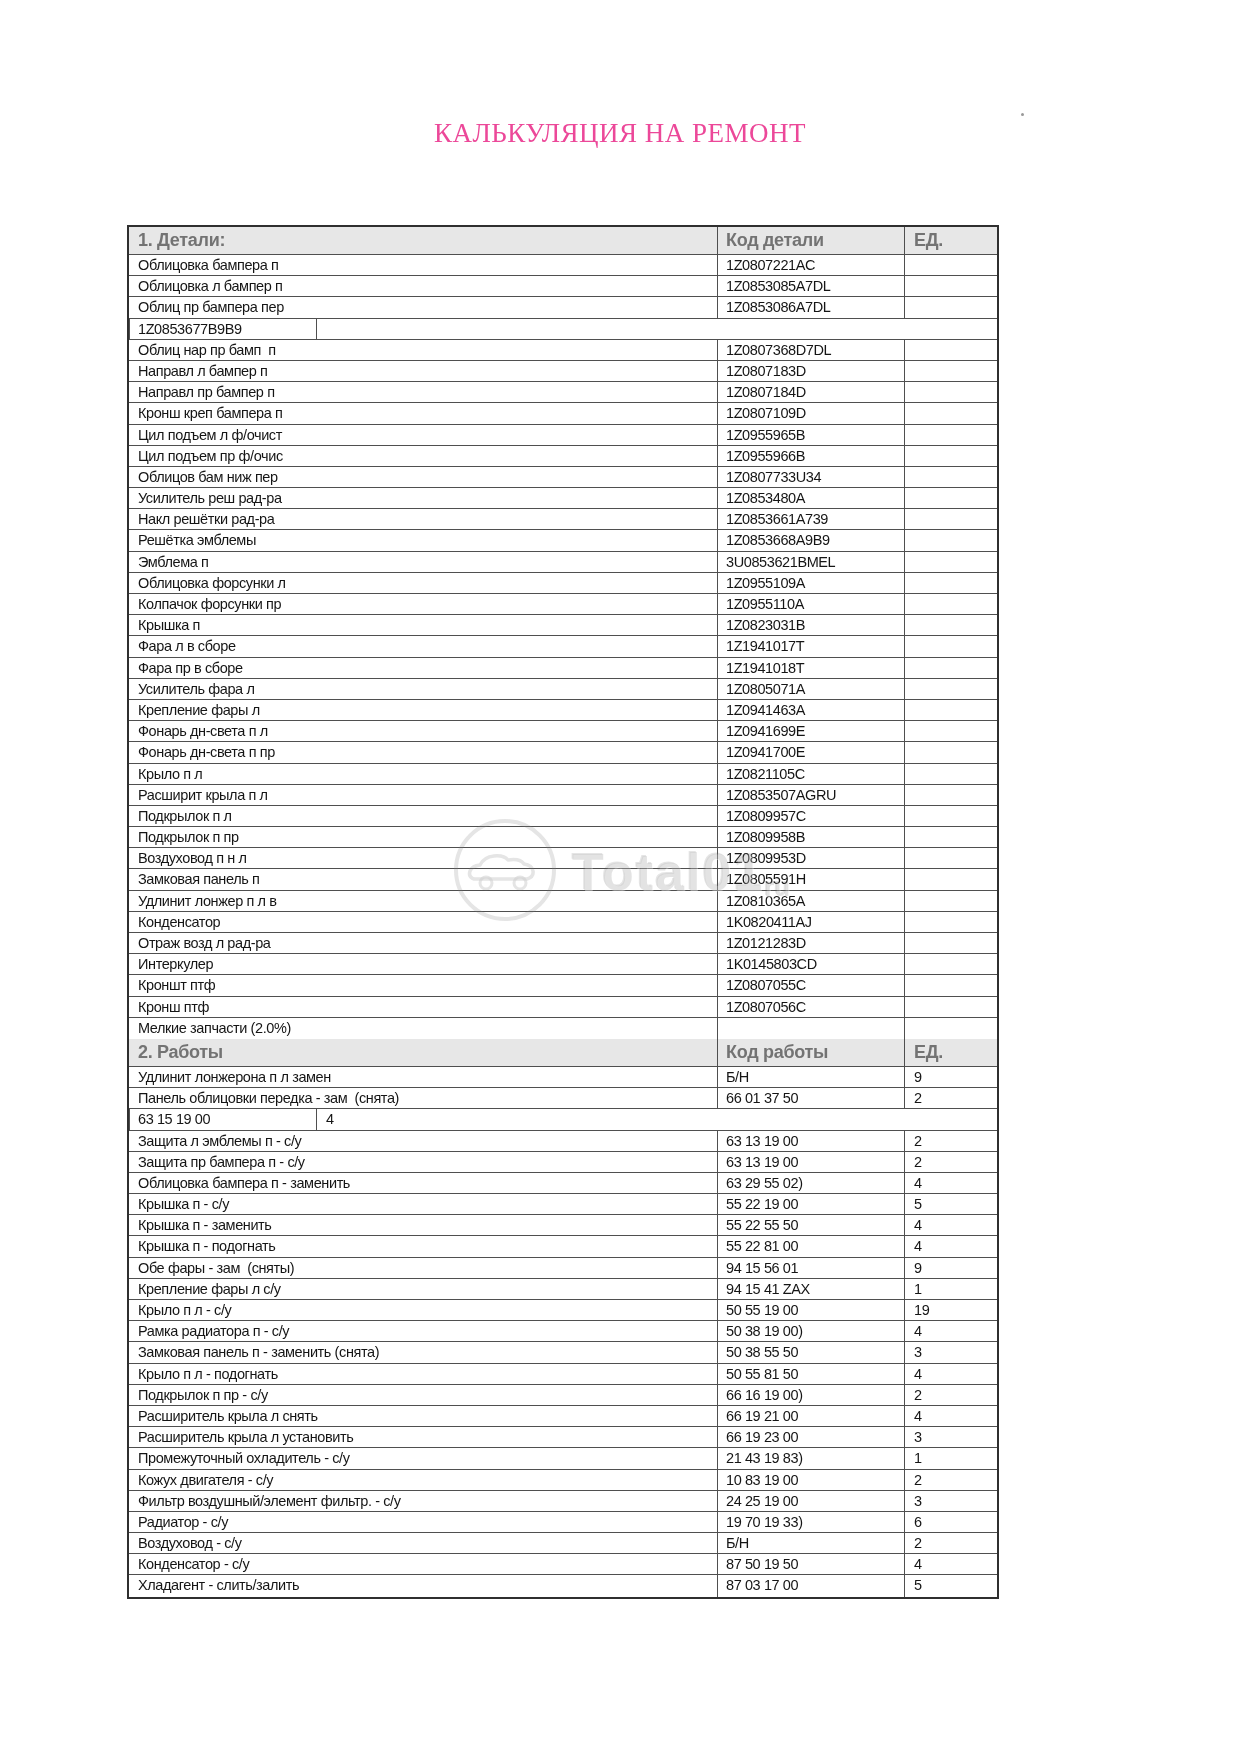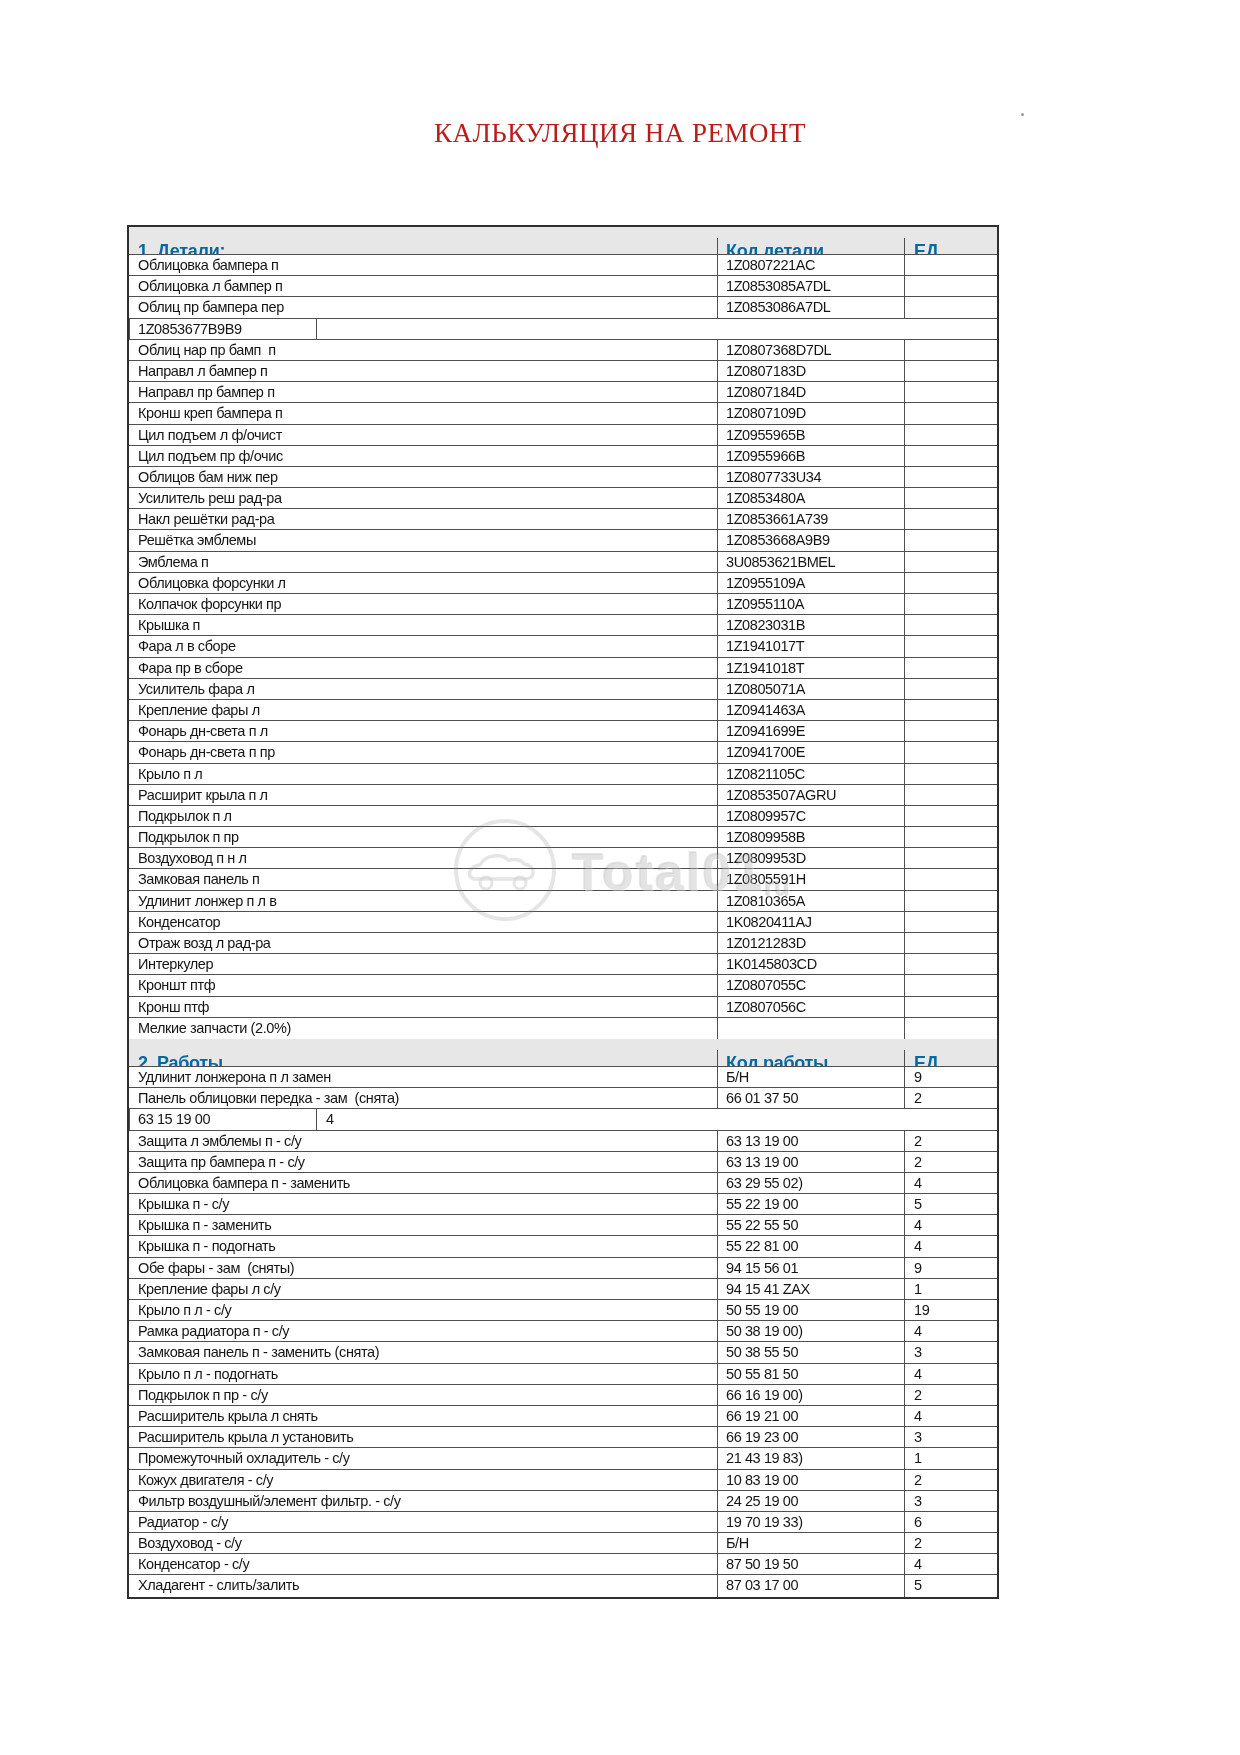--- a/index.html
+++ b/index.html
@@ -11,21 +11,21 @@
     color:#111;
     overflow:hidden;
   }
   .doc-title{
     position:absolute;
     top:118px;left:0;width:1240px;
     text-align:center;
     font-family:"Liberation Serif",serif;
     font-size:27px;
     letter-spacing:0.5px;
-    color:#b91c1c;
+    color:#ec4899;
     white-space:pre;
   }
   .corner-dot{
     position:absolute;top:113px;left:1021px;
     width:3px;height:3px;border-radius:50%;
     background:#999;
   }
   .rtable{
     position:absolute;
     left:127px;top:225px;
@@ -51,22 +51,21 @@
   .cell.unit{width:93px;padding-left:9px;border-left:1px solid #4f4f4f;}
   .hdr-row{
     background:#e7e7e7;
     height:28px;
   }
   .hdr-row .cell{
     line-height:27px;
     font-size:18px;
     font-weight:bold;
     letter-spacing:-0.3px;
-    color:#0369a1;
-    margin-top:11px;
+    color:#737373;
   }
   .data-row{height:21.2px;}
   .data-row .cell{
     line-height:20.5px;
     font-size:14.5px;
     letter-spacing:-0.4px;
     color:#151515;
   }
   
   .watermark{

